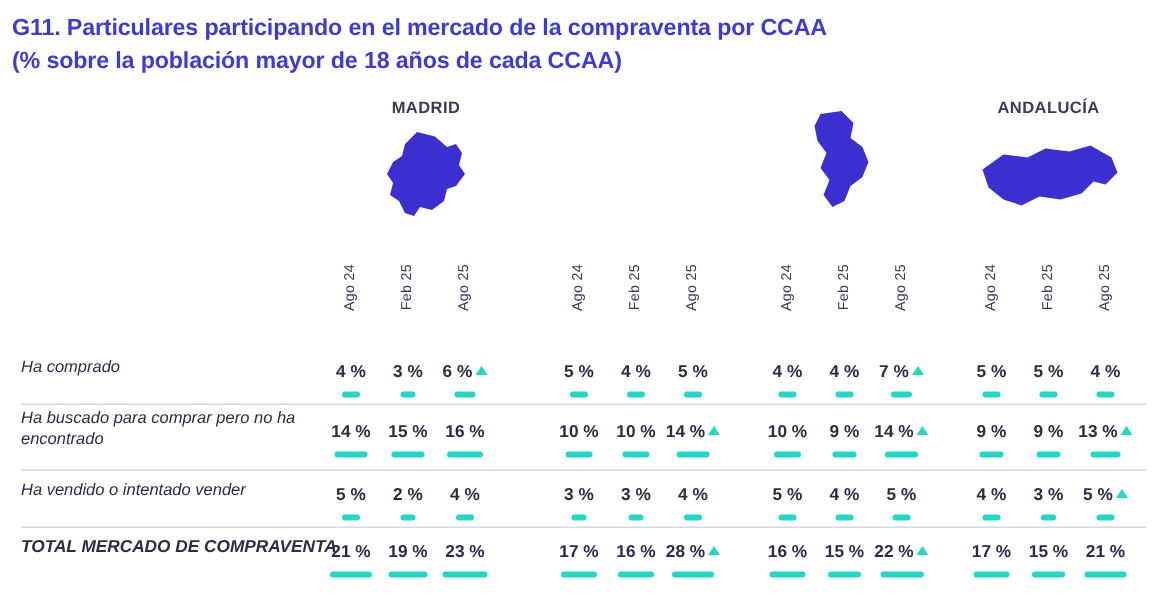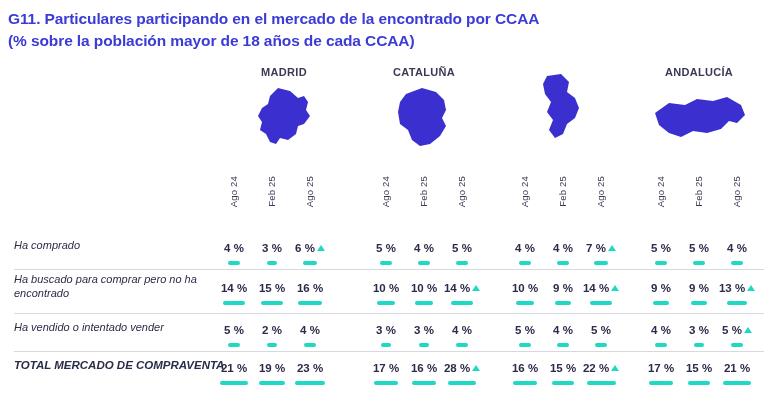--- a/index.html
+++ b/index.html
@@ -131,38 +131,30 @@
     left: 14px;
     width: 750px;
     height: 1px;
     background: #d8d8e2;
   }
 </style>
 </head>
 <body>
 
 <div class="title">
-  <span>G11. Particulares participando en el mercado de la encontrado por CCAA</span>
+  <span>G11. Particulares participando en el mercado de la compraventa por CCAA</span>
   <span class="line2">(% sobre la población mayor de 18 años de cada CCAA)</span>
 </div>
 
 <div class="regions">
   <div class="region" id="region-0" style="left: 219px;">
     <div class="region-name">MADRID</div>
     <div class="region-map">
       <svg width="76" height="66" viewBox="0 0 76 66" aria-hidden="true">
         <path fill="#3b2fd0" d="M32 2 L44 5 L52 12 L58 10 L62 16 L60 24 L64 30 L58 38 L52 40 L50 48 L42 54 L34 52 L30 58 L24 56 L20 48 L14 44 L16 36 L12 30 L16 22 L22 18 L24 10 Z"></path>
-      </svg>
-    </div>
-  </div>
-  <div class="region" id="region-1" style="left: 359px;">
-    <div class="region-name">CATALUÑA</div>
-    <div class="region-map">
-      <svg width="72" height="66" viewBox="0 0 72 66" aria-hidden="true">
-        <path fill="#3b2fd0" d="M18 8 L34 2 L48 6 L56 14 L58 24 L54 32 L58 40 L52 50 L42 58 L32 60 L24 54 L20 44 L12 38 L10 26 L12 16 Z"></path>
       </svg>
     </div>
   </div>
   <div class="region" id="region-2" style="left: 498px;">
     <div class="region-map">
       <svg width="60" height="70" viewBox="0 0 60 70" aria-hidden="true">
         <path fill="#3b2fd0" d="M14 4 L28 2 L36 10 L34 20 L42 26 L46 36 L42 46 L34 52 L30 62 L22 66 L16 58 L20 48 L14 40 L18 30 L12 22 L10 12 Z"></path>
       </svg>
     </div>
   </div>

